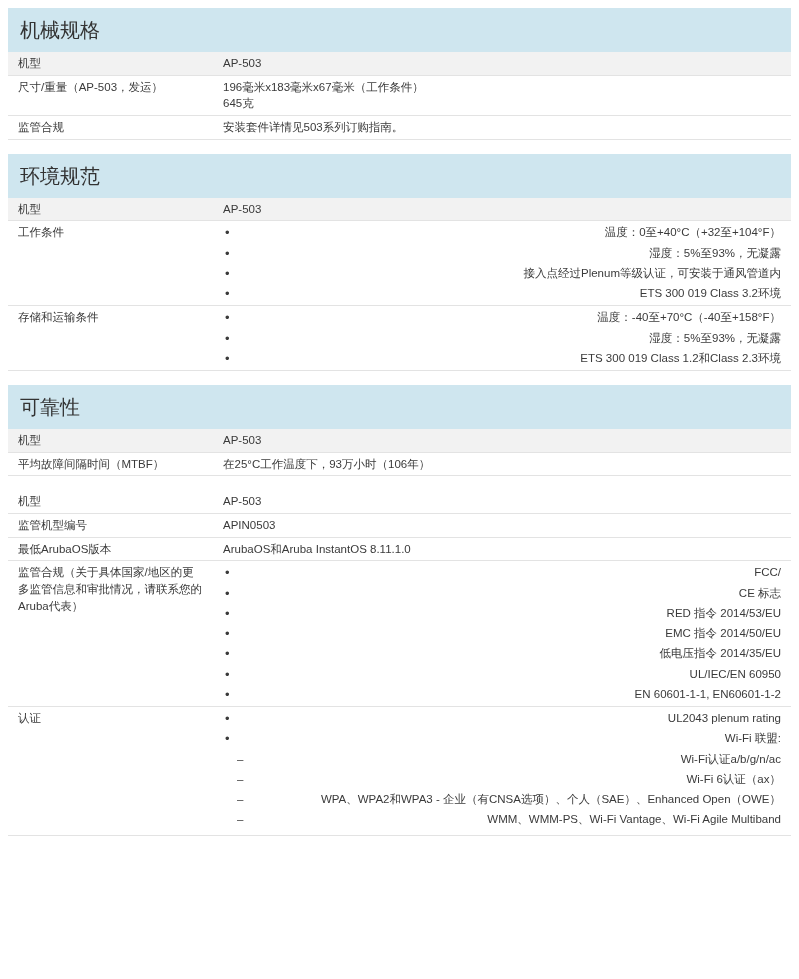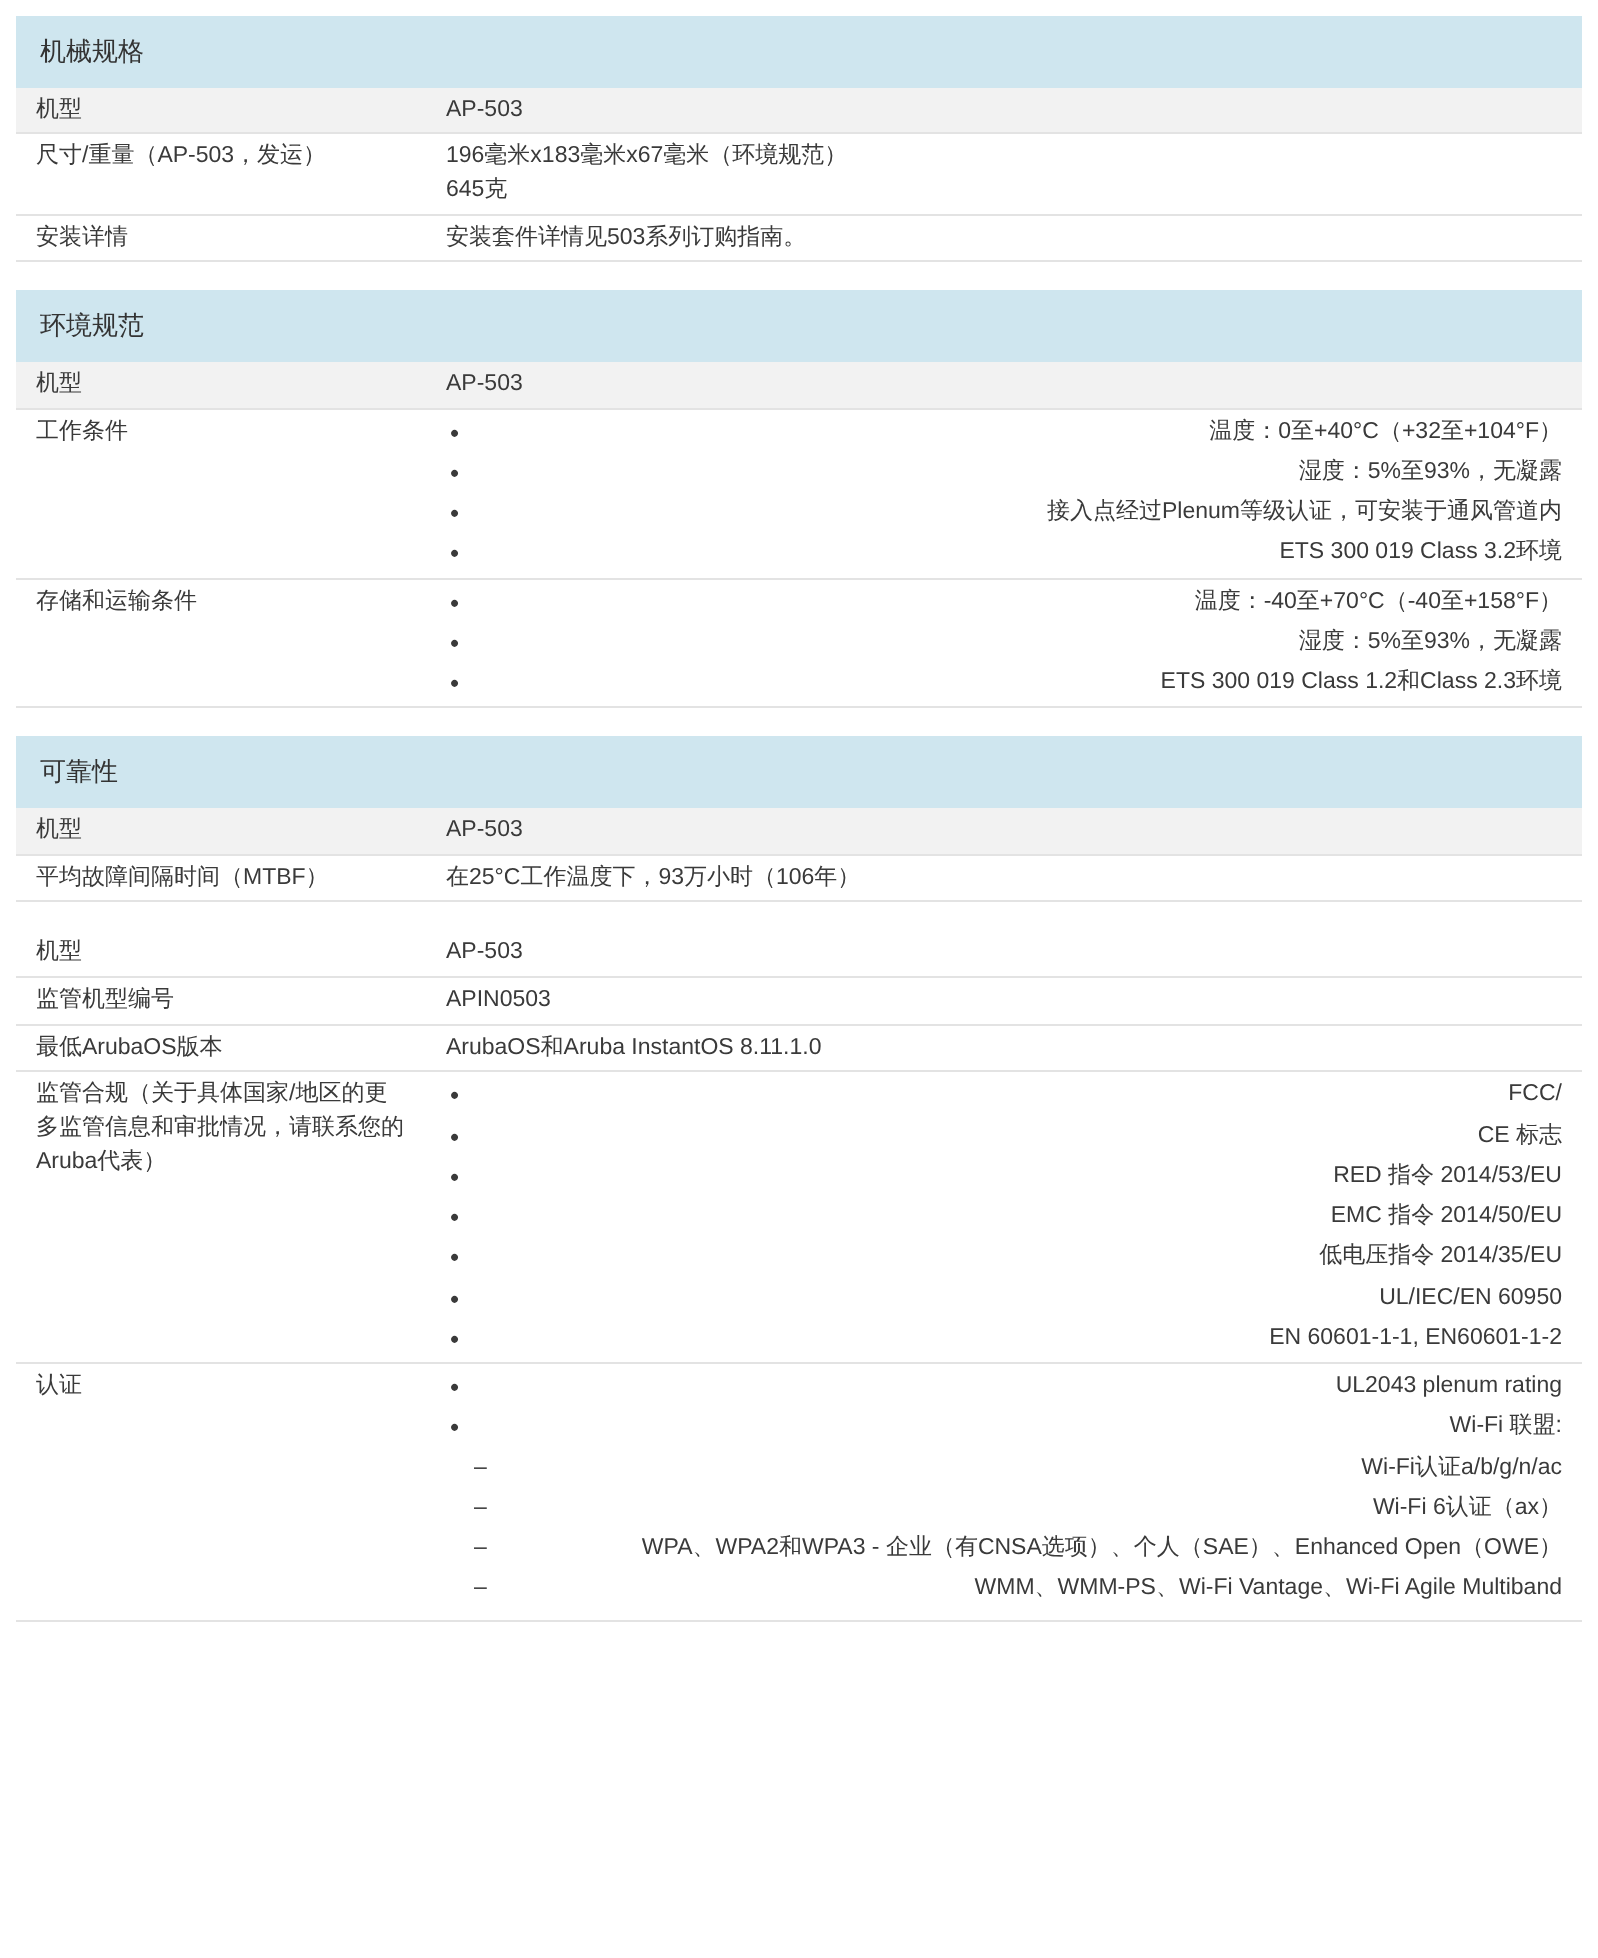--- a/index.html
+++ b/index.html
@@ -12,21 +12,21 @@
   .page {
     width: 799px;
     min-height: 979px;
     padding: 8px 8px 0 8px;
     background: #ffffff;
   }
   .section { margin-bottom: 14px; }
   .section-header {
     background: #cfe6ef;
     color: #333333;
-    font-size: 13px;
+    font-size: 20px;
     font-weight: normal;
     padding: 10px 12px;
     line-height: 1.2;
   }
   table.spec {
     width: 100%;
     border-collapse: collapse;
     table-layout: fixed;
     font-size: 11.5px;
   }
@@ -84,26 +84,26 @@
           <tbody>
             <tr class="alt">
               <td class="label">机型</td>
               <td class="value">
                 <span class="cellline">AP-503</span>
               </td>
             </tr>
             <tr>
               <td class="label">尺寸/重量（AP-503，发运）</td>
               <td class="value">
-                <span class="cellline">196毫米x183毫米x67毫米（环境规范）</span>
+                <span class="cellline">196毫米x183毫米x67毫米（工作条件）</span>
                 <span class="cellline">645克</span>
               </td>
             </tr>
             <tr>
-              <td class="label">安装详情</td>
+              <td class="label">监管合规</td>
               <td class="value">
                 <span class="cellline">安装套件详情见503系列订购指南。</span>
               </td>
             </tr>
           </tbody>
         </table>
       </div>
       <div class="section">
         <div class="section-header">环境规范</div>
         <table class="spec">

